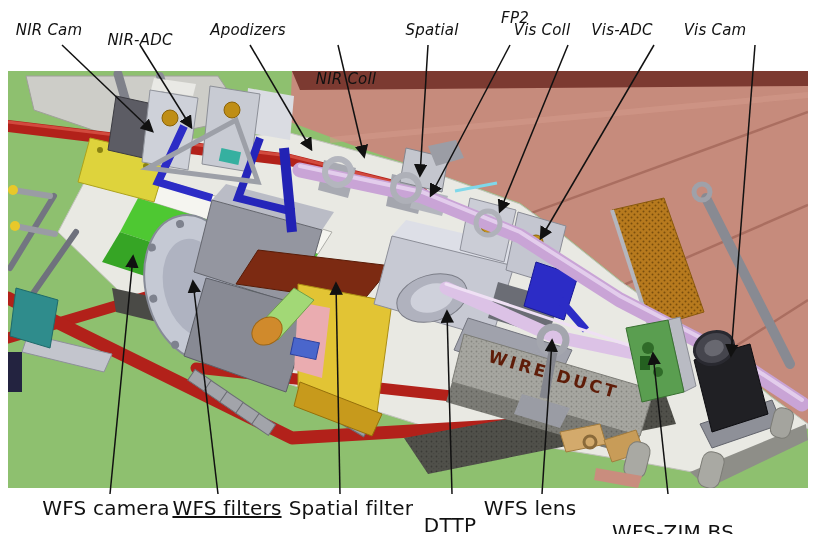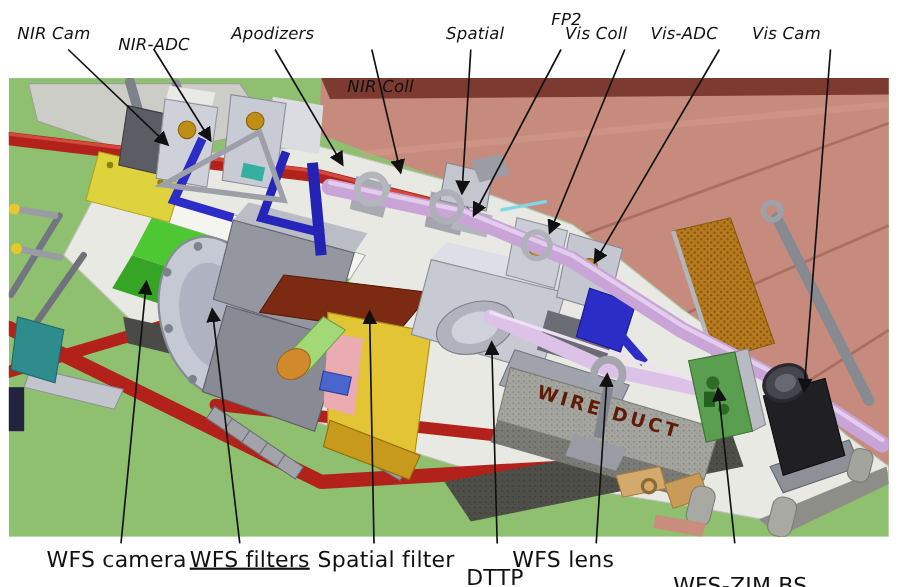--- a/index.html
+++ b/index.html
@@ -278,16 +278,16 @@
       <span class="callout top" style="left: 346px; top: 25px; margin-top: 45px;">NIR Coll</span>
       <span class="callout top" style="left: 432px; top: 21px;">Spatial</span>
       <span class="callout top" style="left: 515px; top: 9px;">FP2</span>
       <span class="callout top" style="left: 542px; top: 21px;">Vis Coll</span>
       <span class="callout top" style="left: 622px; top: 21px;">Vis-ADC</span>
       <span class="callout top" style="left: 715px; top: 21px;">Vis Cam</span>
       <span class="callout bottom" style="left: 106px; top: 496px;">WFS camera</span>
       <span class="callout bottom" style="left: 227px; top: 496px; text-decoration: underline;">WFS filters</span>
       <span class="callout bottom" style="left: 351px; top: 496px;">Spatial filter</span>
       <span class="callout bottom" style="left: 450px; top: 513px;">DTTP</span>
-      <span class="callout bottom" style="left: 512px; top: 496px;">WFS lens</span>
+      <span class="callout bottom" style="left: 530px; top: 496px;">WFS lens</span>
       <span class="callout bottom" style="left: 673px; top: 520px;">WFS-ZIM BS</span>
     </div>
 </div>
 
 </body></html>

